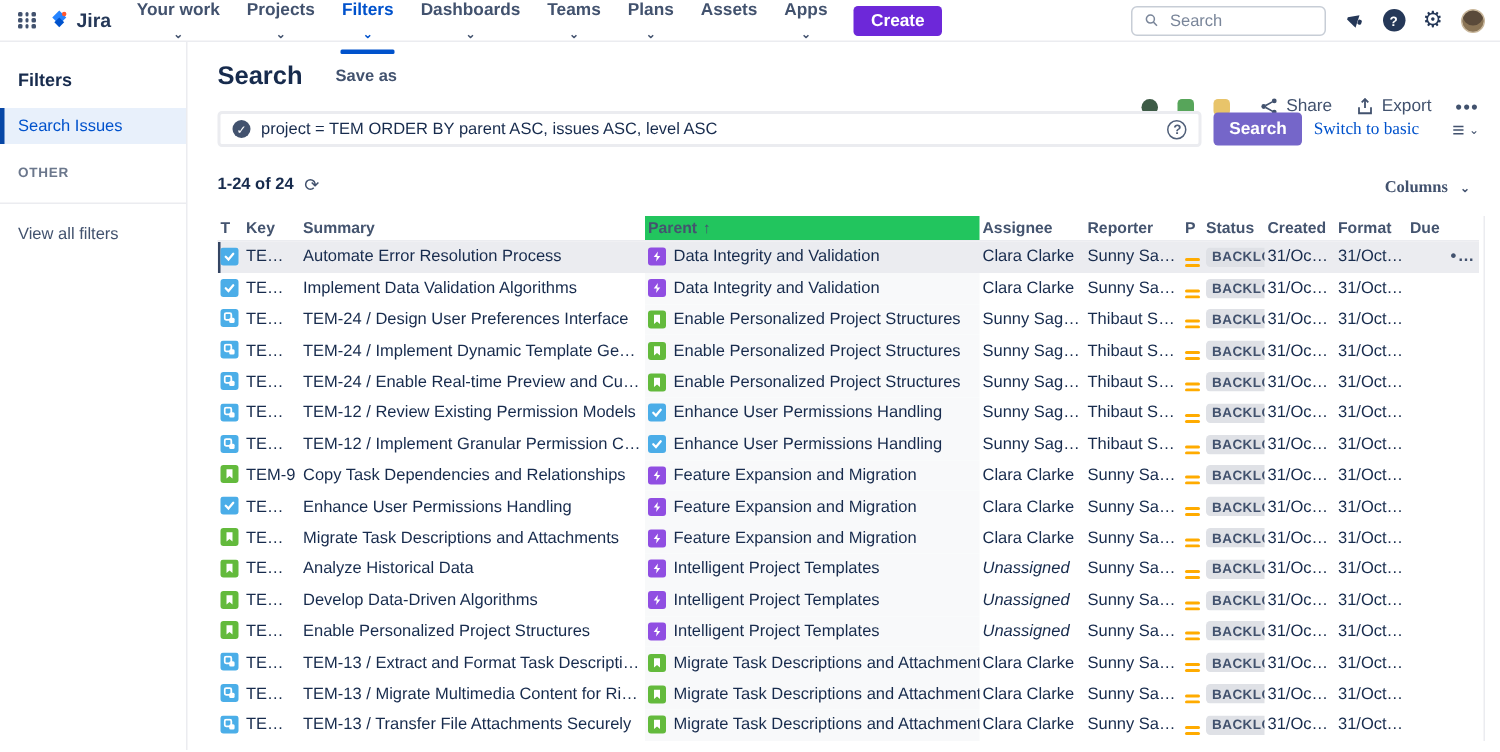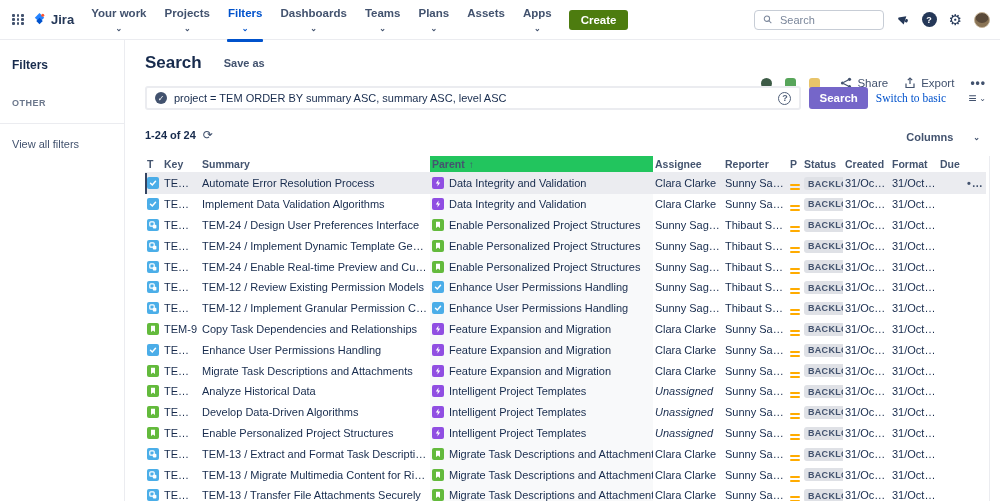--- a/index.html
+++ b/index.html
@@ -4,41 +4,41 @@
 <style>
   * { box-sizing: border-box; }
   html,body { margin:0; padding:0; }
   body {
     width:1000px; height:501px; overflow:hidden;
     font-family:"Liberation Sans", sans-serif;
     color:#172B4D; background:#fff; font-size:11px;
   }
   
   .topnav {
-    height:40px; display:flex; align-items:center; justify-content:space-between;
+    height:28px; display:flex; align-items:center; justify-content:space-between;
     border-bottom:1px solid #EBECF0; padding:0 10px 0 8px; position:relative; background:#fff;
   }
   .nav-left { display:flex; align-items:center; }
   .appswitcher { width:20px; height:20px; display:flex; align-items:center; justify-content:center; margin-right:2px; }
   .dots { display:grid; grid-template-columns:repeat(3,3px); grid-gap:1.5px; }
   .dots i { width:2.5px; height:2.5px; background:#42526E; border-radius:1px; }
   .logo { display:flex; align-items:center; gap:4px; padding:0 8px 0 2px; }
   .logo-text { font-size:13px; font-weight:700; color:#253858; }
   .nav-item {
     font-size:11.5px; font-weight:600; color:#42526E; padding:6px 9px;
     display:flex; align-items:center; gap:4px; cursor:pointer; position:relative;flex-direction:column;
   }
   .nav-item .chev { font-size:8px; color:#42526E; transform:translateY(1px); }
   .nav-item.active { color:#0052CC; }
   .nav-item.active .chev { color:#0052CC; }
   .nav-item.active::after {
     content:""; position:absolute; left:8px; right:8px; bottom:-4px; height:3px; background:#0052CC; border-radius:1px;
   }
   .create-btn {
-    background:#4d7c0f; color:#fff; border:none; border-radius:3px;
+    background:#6d28d9; color:#fff; border:none; border-radius:3px;
     font-size:11.5px; font-weight:600; padding:4px 12px; margin-left:8px; cursor:pointer;
     font-family:"Liberation Sans", sans-serif;
   }
   .nav-right { display:flex; align-items:center; gap:12px; }
   .global-search {
     display:flex; align-items:center; gap:6px; border:1px solid #C7CDD6; border-radius:4px;
     padding:3px 8px; width:130px; height:20px;
   }
   .global-search input {
     border:none; outline:none; width:100%; font-size:11px; color:#172B4D;
@@ -91,21 +91,21 @@
   .search-btn { background:#7566C9; color:#fff; border:none; border-radius:3px; font-size:11.5px; font-weight:600;
     padding:5px 10px; cursor:pointer; font-family:"Liberation Sans", sans-serif; }
   .switch-link { color:#0052CC; font-size:11.5px; cursor:pointer; white-space:nowrap;font-family:Liberation Serif, serif; }
   .jql-options { display:flex; align-items:center; gap:3px; color:#42526E; margin-left:14px; cursor:pointer; }
   .jql-options .bars { font-size:14px; line-height:1; }
   .jql-options .chev { font-size:8px; }
 
   .results-row { display:flex; justify-content:space-between; align-items:flex-start; margin-top:18px; height:18px; }
   .results-count { font-size:11px; font-weight:700; color:#172B4D; display:flex; align-items:center; gap:7px; }
   .refresh { font-size:12px; color:#42526E; font-weight:400; cursor:pointer; }
-  .columns-btn { display:flex; align-items:center; gap:20px; font-size:11px; font-weight:600; color:#42526E; cursor:pointer; padding:3px 6px; }
+  .columns-btn { display:flex; align-items:center; gap:8px; font-size:11px; font-weight:600; color:#42526E; cursor:pointer; padding:3px 6px;font-family:Liberation Serif, serif; }
   .columns-btn .chev { font-size:8px; }
 
   
   .table { margin-top:10px; position:relative; }
   .thead, .trow {
     display:grid;
     grid-template-columns:17px 38px 230px 223px 70px 65px 14px 41px 47px 48px 27px 1fr;
     align-items:center;
   }
   .thead { height:17px; border-bottom:1px solid #EBECF0; font-weight:700; color:#44546F; font-size:10.5px; }
@@ -221,20 +221,21 @@
     <span class="help-circle">?</span>
     <span class="nav-icon gear">⚙</span>
     <span class="avatar"></span>
   </div>
 </div>
 
 <div class="layout">
 
   <div class="sidebar">
     <div class="sidebar-title">Filters</div>
+    <div class="sidebar-selected">Search Issues</div>
     <div class="sidebar-section">OTHER</div>
     <div class="sidebar-divider"></div>
     <div class="sidebar-item">View all filters</div>
   </div>
 
   <div class="main">
     <div class="main-header">
       <div class="mh-left">
         <span class="page-title">Search</span>
         <span class="save-as">Save as</span>
@@ -263,21 +264,21 @@
           </svg>
           <span>Export</span>
         </span>
         <span class="meatball">•••</span>
       </div>
     </div>
 
     <div class="jql-row">
       <div class="jql-input">
         <span class="jql-ok">✓</span>
-        <span class="jql-text">project = TEM ORDER BY summary ASC, summary ASC, level ASC</span>
+        <span class="jql-text">project = TEM ORDER BY parent ASC, issues ASC, level ASC</span>
         <span class="jql-help">?</span>
       </div>
       <button class="search-btn">Search</button>
       <span class="switch-link">Switch to basic</span>
       <span class="jql-options">
         <span class="bars">≡</span>
         <span class="chev">⌄</span>
       </span>
     </div>
 

